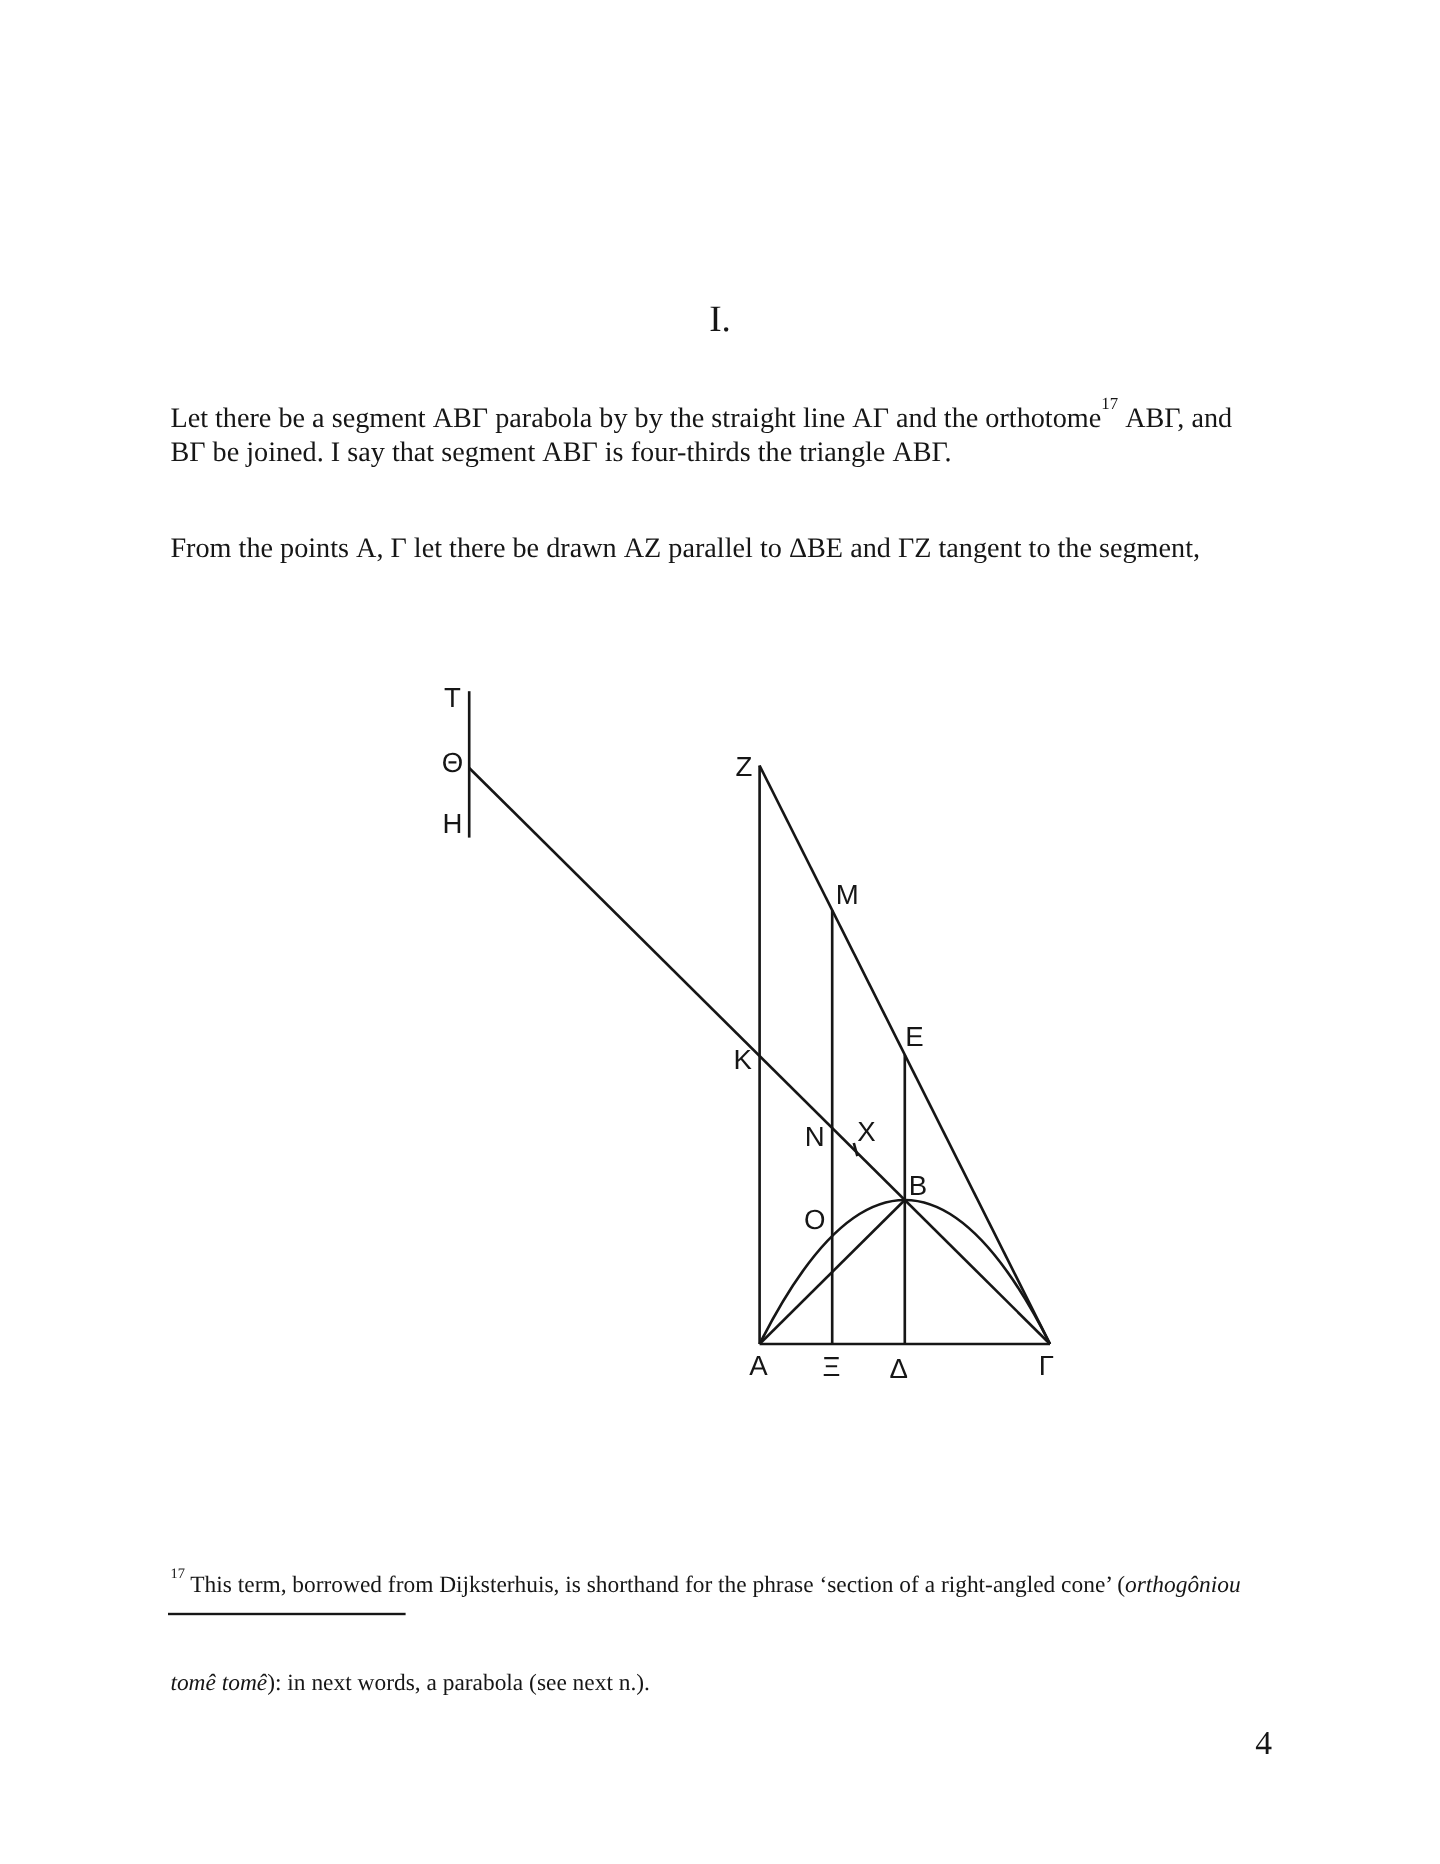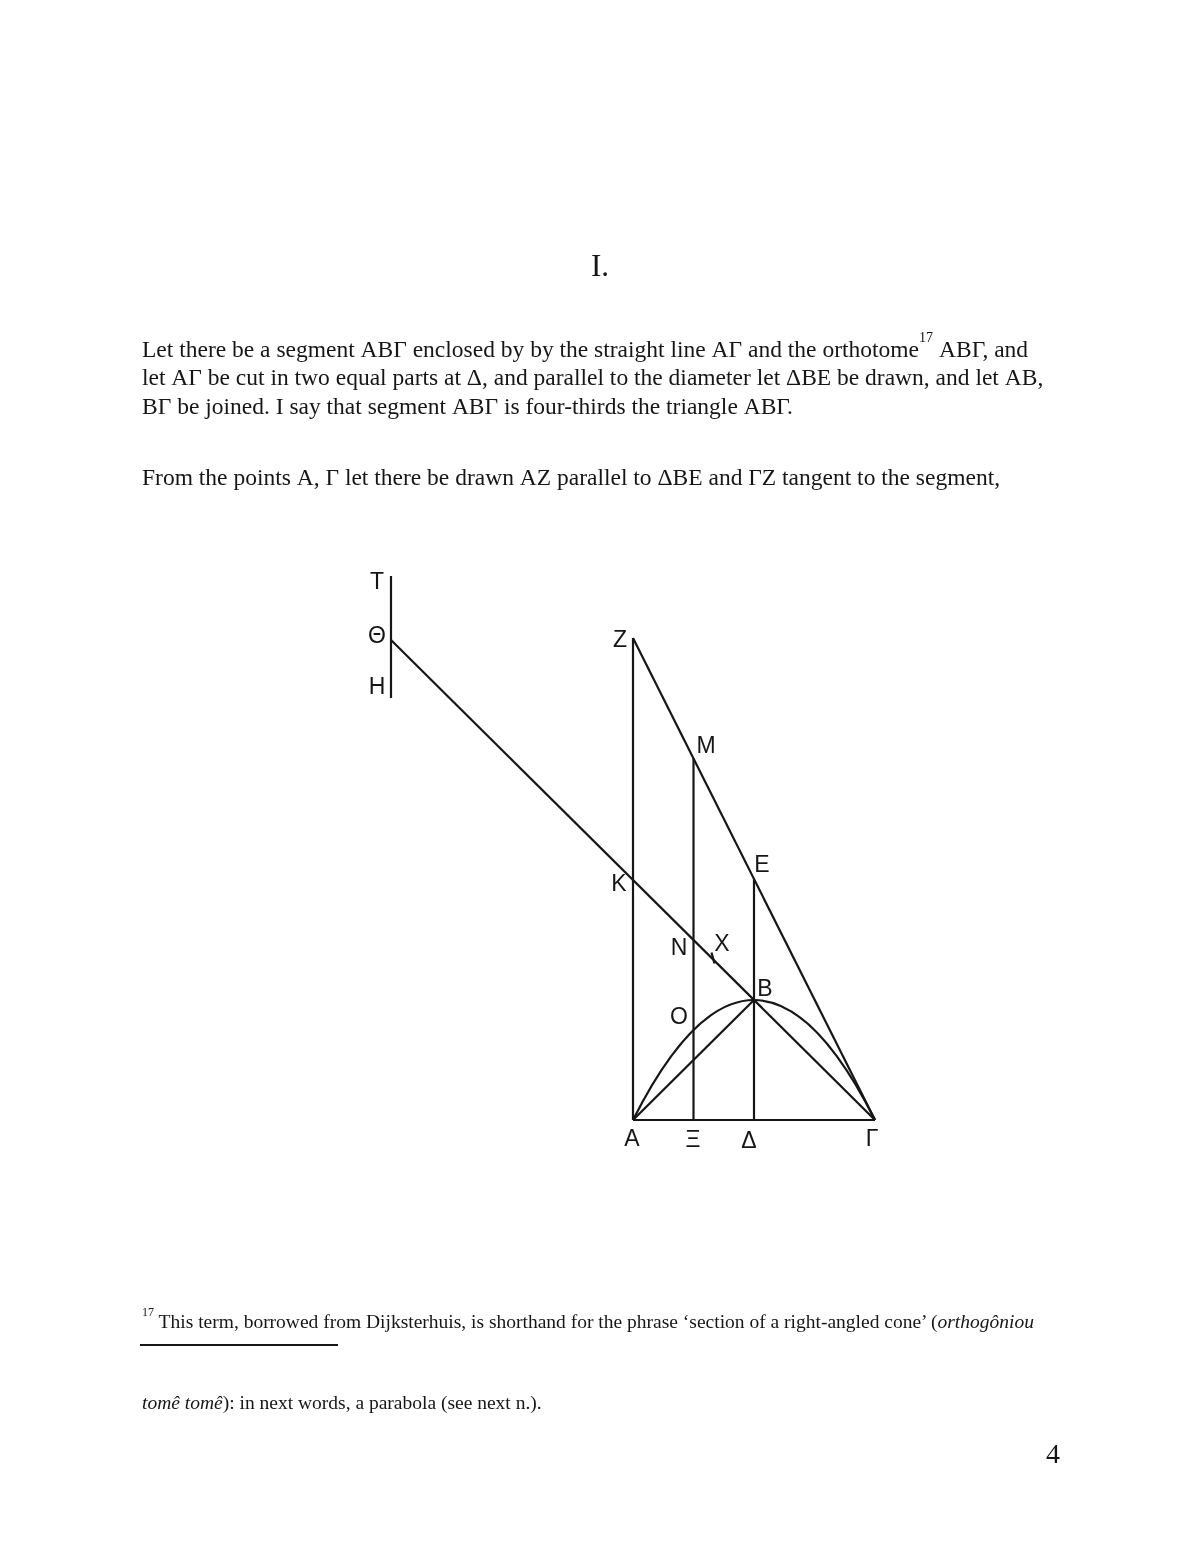--- a/index.html
+++ b/index.html
@@ -11,21 +11,21 @@
     color:#161616;
     overflow:hidden;
   }
   .section-title{
     position:absolute;left:142px;top:249px;width:916px;
     text-align:center;font-size:31px;line-height:34px;
   }
   .para{position:absolute;left:142px;width:940px;}
   .para .line{height:28.4px;line-height:28.4px;font-size:23.5px;white-space:nowrap;}
   #para1{top:335px;}
-  #para2{top:443px;margin-top:20px;}
+  #para2{top:443px;}
   sup.bodysup{font-size:60%;line-height:0;position:relative;top:-0.45em;}
   .figure-svg{position:absolute;left:0;top:0;width:1200px;height:1553px;}
   .figure-svg line, .figure-svg path{stroke:#161616;stroke-width:2.2;fill:none;}
   .figure-svg text{
     font-family:"Liberation Sans", sans-serif;
     font-size:23px;fill:#161616;text-anchor:middle;
   }
   .footnote-rule{
     position:absolute;left:140px;top:1344px;width:198px;height:2px;
     background:#161616;
@@ -44,22 +44,21 @@
   }
 </style>
 </head>
 <body>
 
 <div class="page">
 
   <div class="section-title">I.</div>
 
   <div class="para" id="para1">
-    <div class="line"><span>Let there be a segment ΑΒΓ enclosed by by the straight line ΑΓ and the orthotome</span><sup class="bodysup">17</sup><span> ΑΒΓ, and</span></div>
-    <div class="line">let ΑΓ be cut in two equal parts at Δ, and parallel to the diameter let ΔΒΕ be drawn, and let ΑΒ,</div>
+    <div class="line"><span>Let there be a segment ΑΒΓ parabola by by the straight line ΑΓ and the orthotome</span><sup class="bodysup">17</sup><span> ΑΒΓ, and</span></div>
     <div class="line">ΒΓ be joined. I say that segment ΑΒΓ is four-thirds the triangle ΑΒΓ.</div>
   </div>
 
   <div class="para" id="para2">
     <div class="line">From the points Α, Γ let there be drawn ΑΖ parallel to ΔΒΕ and ΓΖ tangent to the segment,</div>
   </div>
 
   <svg class="figure-svg" viewBox="0 0 1200 1553">
 
     <line x1="391" y1="576" x2="391" y2="698"></line>

